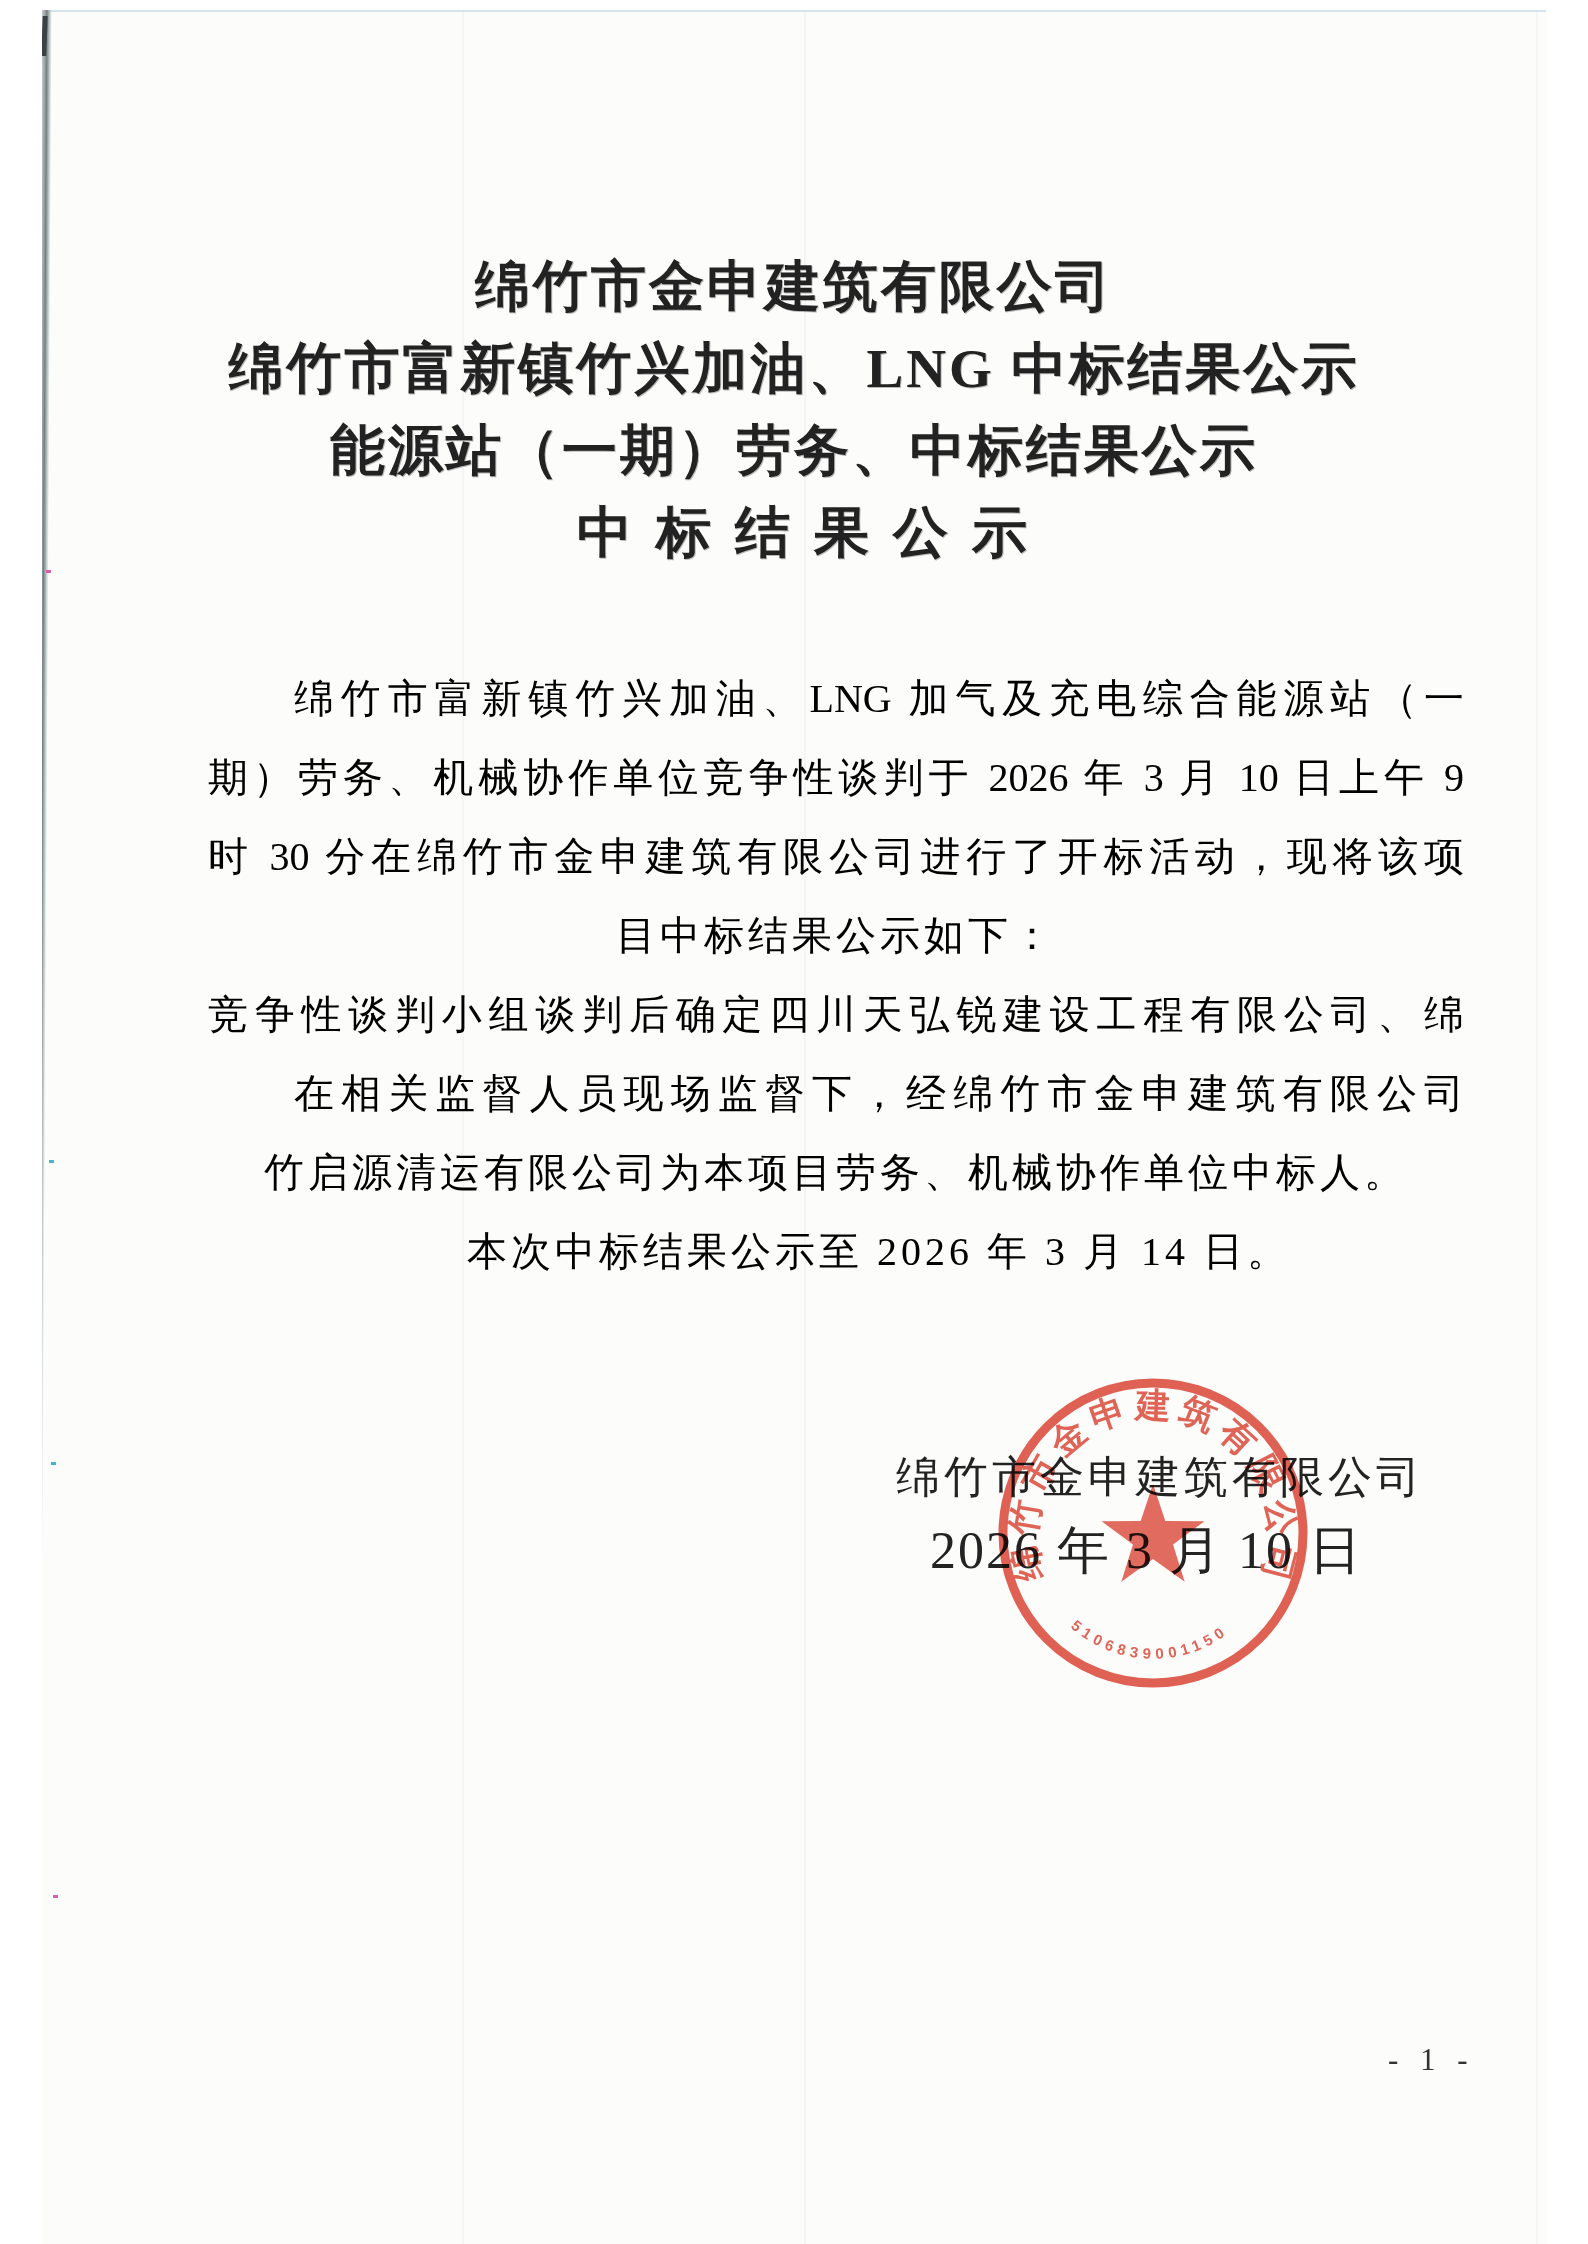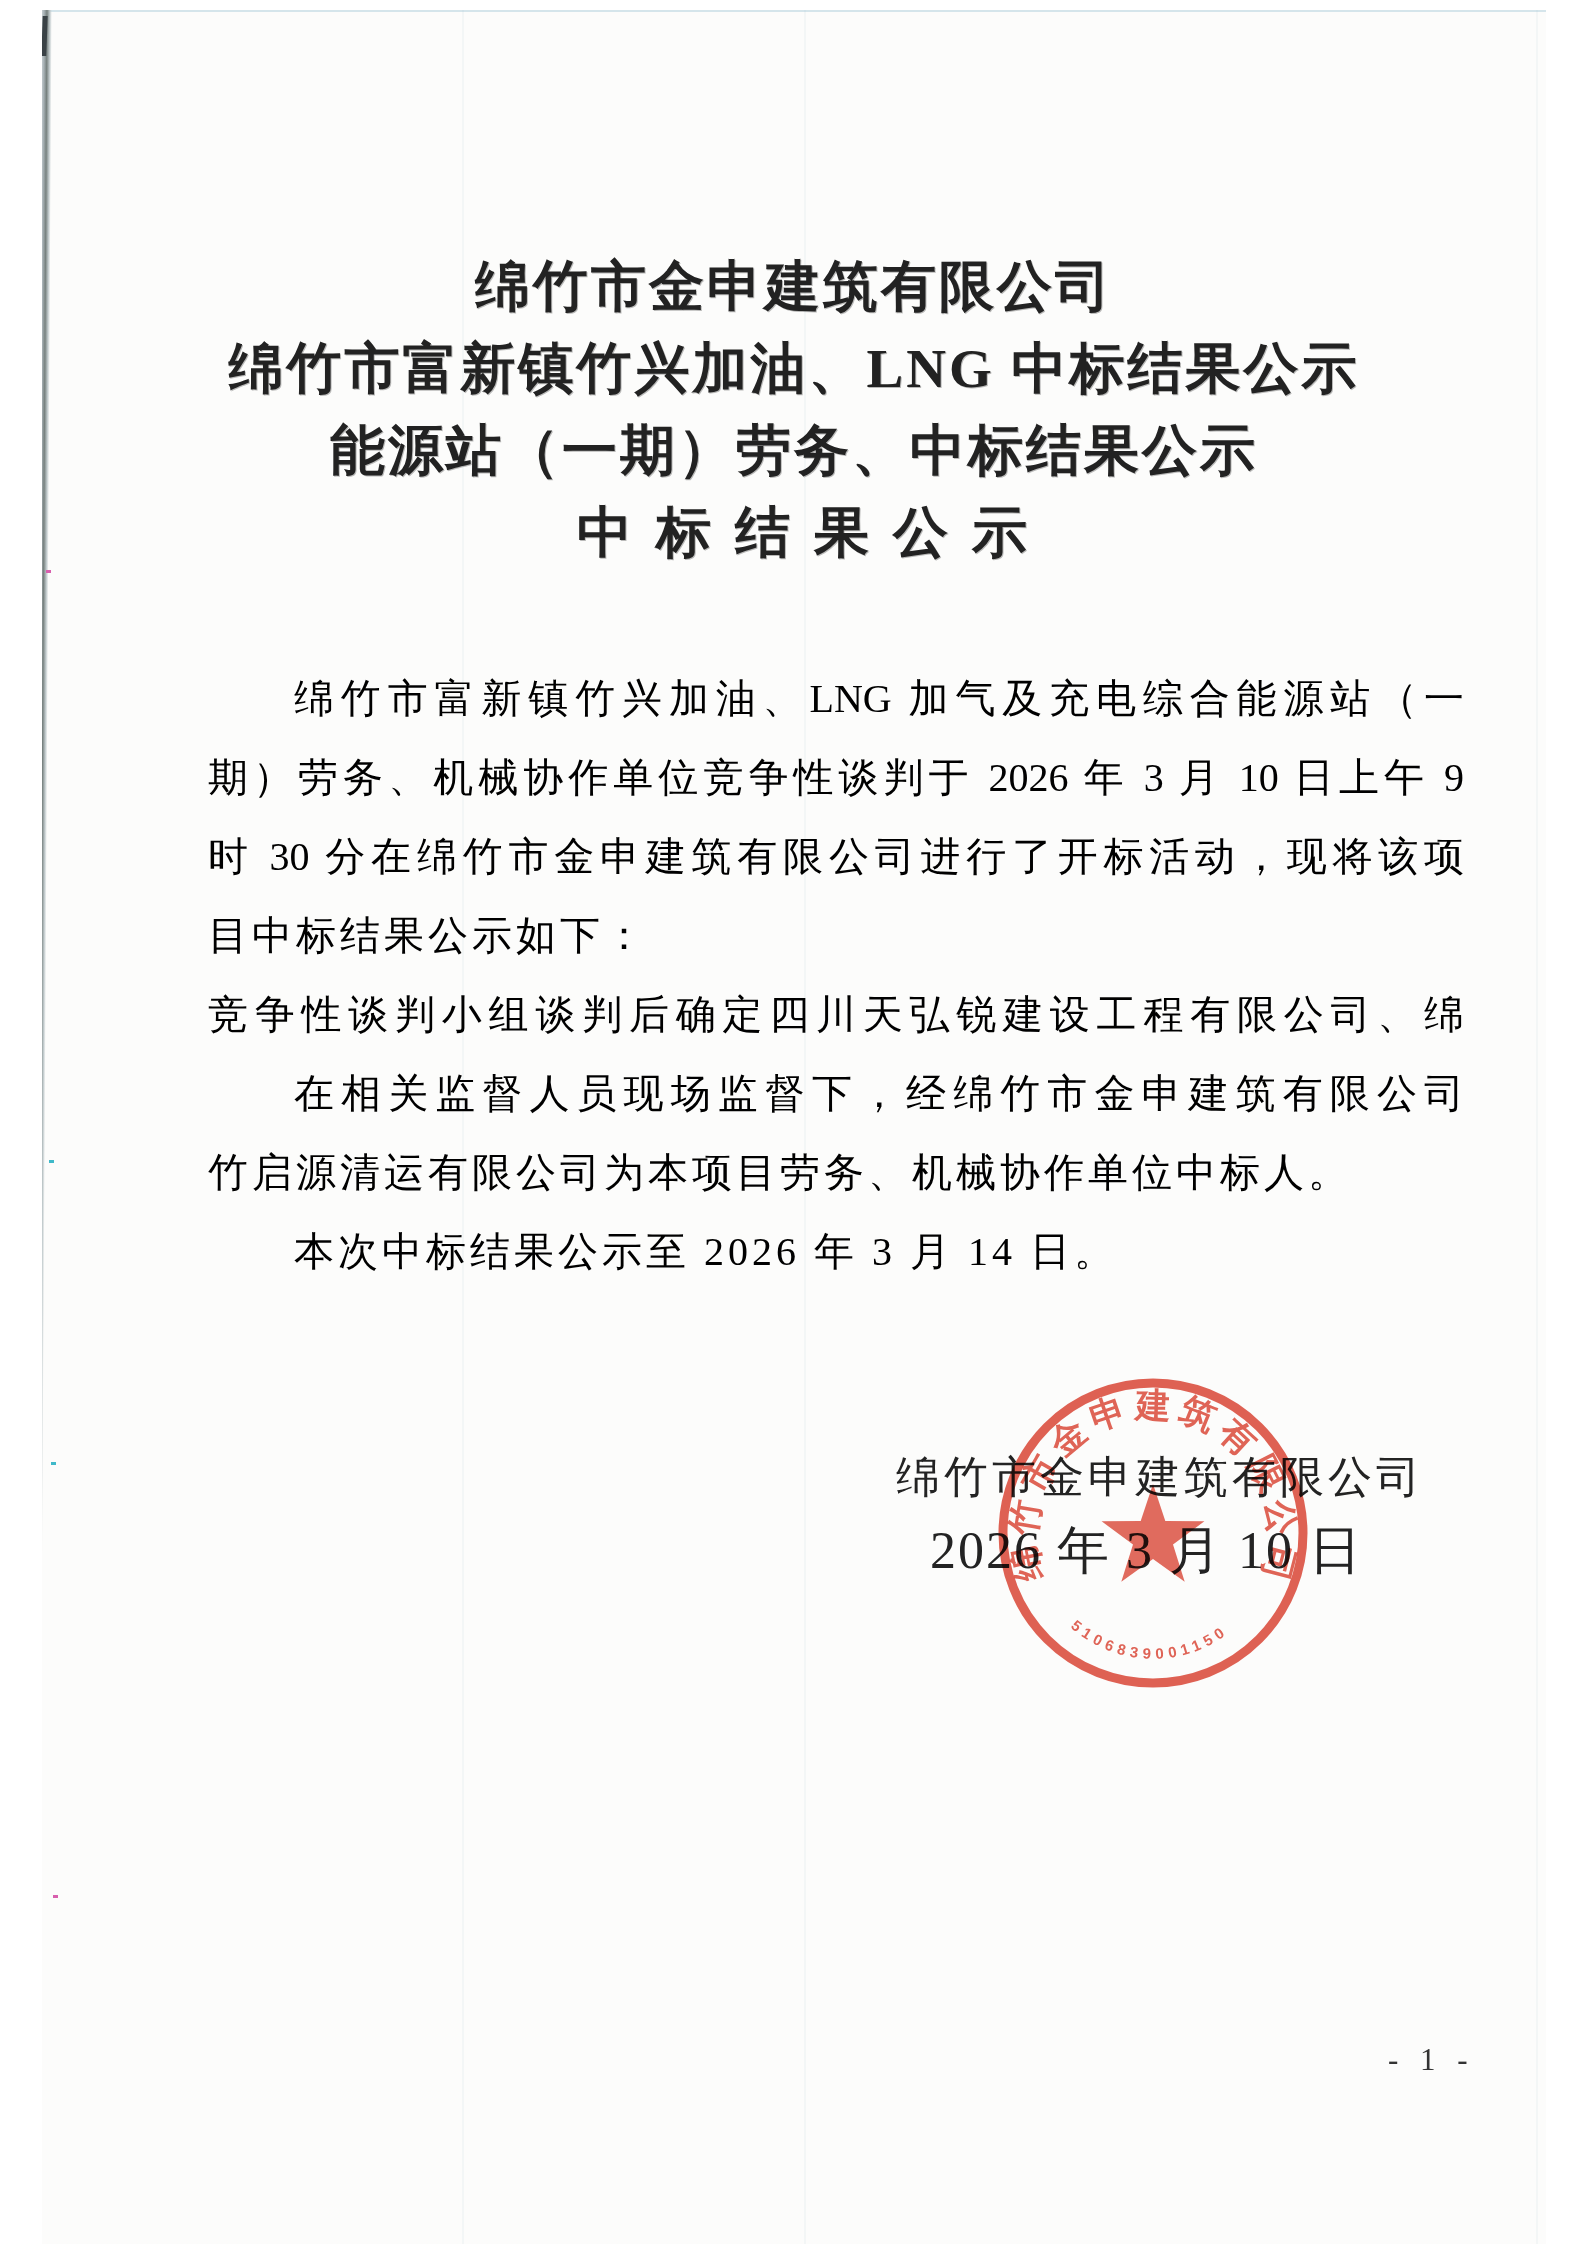--- a/index.html
+++ b/index.html
@@ -20,21 +20,21 @@
   .streak{position:absolute;top:0;height:100%;width:2px;background:rgba(170,195,205,0.10);}
   
   .title-block{position:absolute;top:236px;left:0;width:100%;text-align:center;}
   .tline{
     font-size:55px;line-height:82px;font-weight:bold;letter-spacing:3px;
     color:#222;text-shadow:1px 1px 0 rgba(60,60,60,0.35);
   }
   .t-spread{letter-spacing:24px;padding-left:40px;text-align:center;}
   
   .body-block{position:absolute;top:649px;left:166px;width:1256px;font-size:40px;color:#000000;}
-  .bline{height:79px;line-height:79px;letter-spacing:4px;text-align:left;}
+  .bline{height:79px;line-height:79px;letter-spacing:4px;text-align:center;}
   .bline.j{letter-spacing:0;text-align:justify;text-align-last:justify;text-justify:inter-character;}
   .bline.ind{text-indent:86px;}
   
   .sig-company{position:absolute;left:854px;top:1441px;font-size:44px;letter-spacing:4px;color:#232323;line-height:54px;}
   .sig-date{position:absolute;left:888px;top:1514px;font-size:52px;letter-spacing:2px;color:#232323;line-height:54px;}
   
   .seal{position:absolute;left:950px;top:1362px;width:322px;height:322px;mix-blend-mode:multiply;opacity:0.93;}
   .seal text{font-family:"Liberation Sans", sans-serif;font-weight:bold;}
   
   .pagenum{position:absolute;left:1346px;top:2032px;font-size:31px;letter-spacing:7px;color:#333;}

